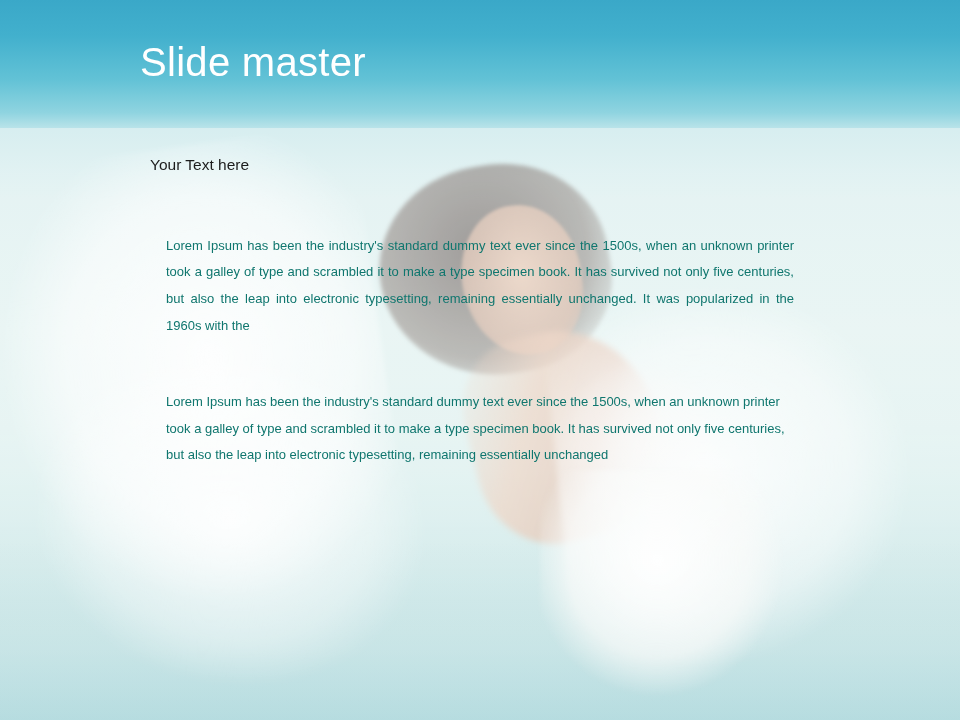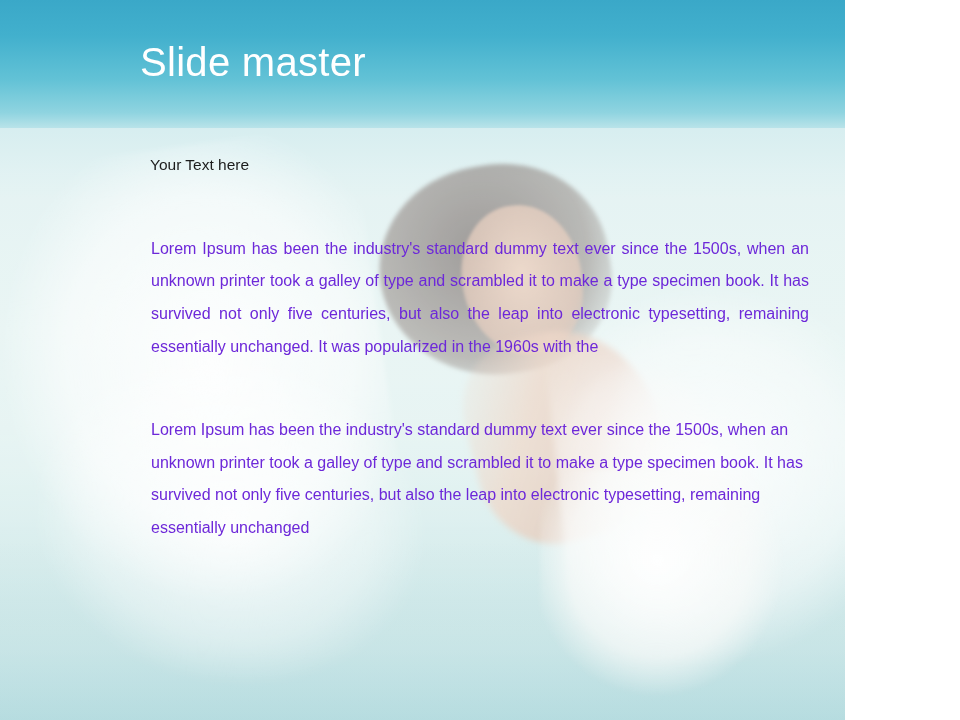--- a/index.html
+++ b/index.html
@@ -5,21 +5,21 @@
   html, body {
     margin: 0;
     padding: 0;
     background: #ffffff;
   }
   body {
     font-family: "Liberation Sans", sans-serif;
   }
   .slide {
     position: relative;
-    width: 845px;
+    width: 960px;
     height: 720px;
     overflow: hidden;
     background: #bfe3e8;
   }
 
   
   .photo-layer {
     position: absolute;
     inset: 0;
   }
@@ -146,25 +146,25 @@
     left: 150px; top: 156px;
     width: 660px;
   }
   .subhead {
     font-size: 15.5px;
     color: #1c1c1c;
     margin: 0 0 0 0;
     line-height: 1.2;
   }
   .para {
-    font-size: 16px;
-    color: #6d28d9;
+    font-size: 13px;
+    color: #0f766e;
     line-height: 2.05;
     text-align: justify;
-    margin: 1px;
+    margin: 16px;
   }
   .para-1 { margin-top: 58px; }
   .para-2 { margin-top: 50px; text-align: justify; }
   .para-2.last { text-align: left; }
 </style>
 </head>
 <body>
 
 <div class="slide">
 

